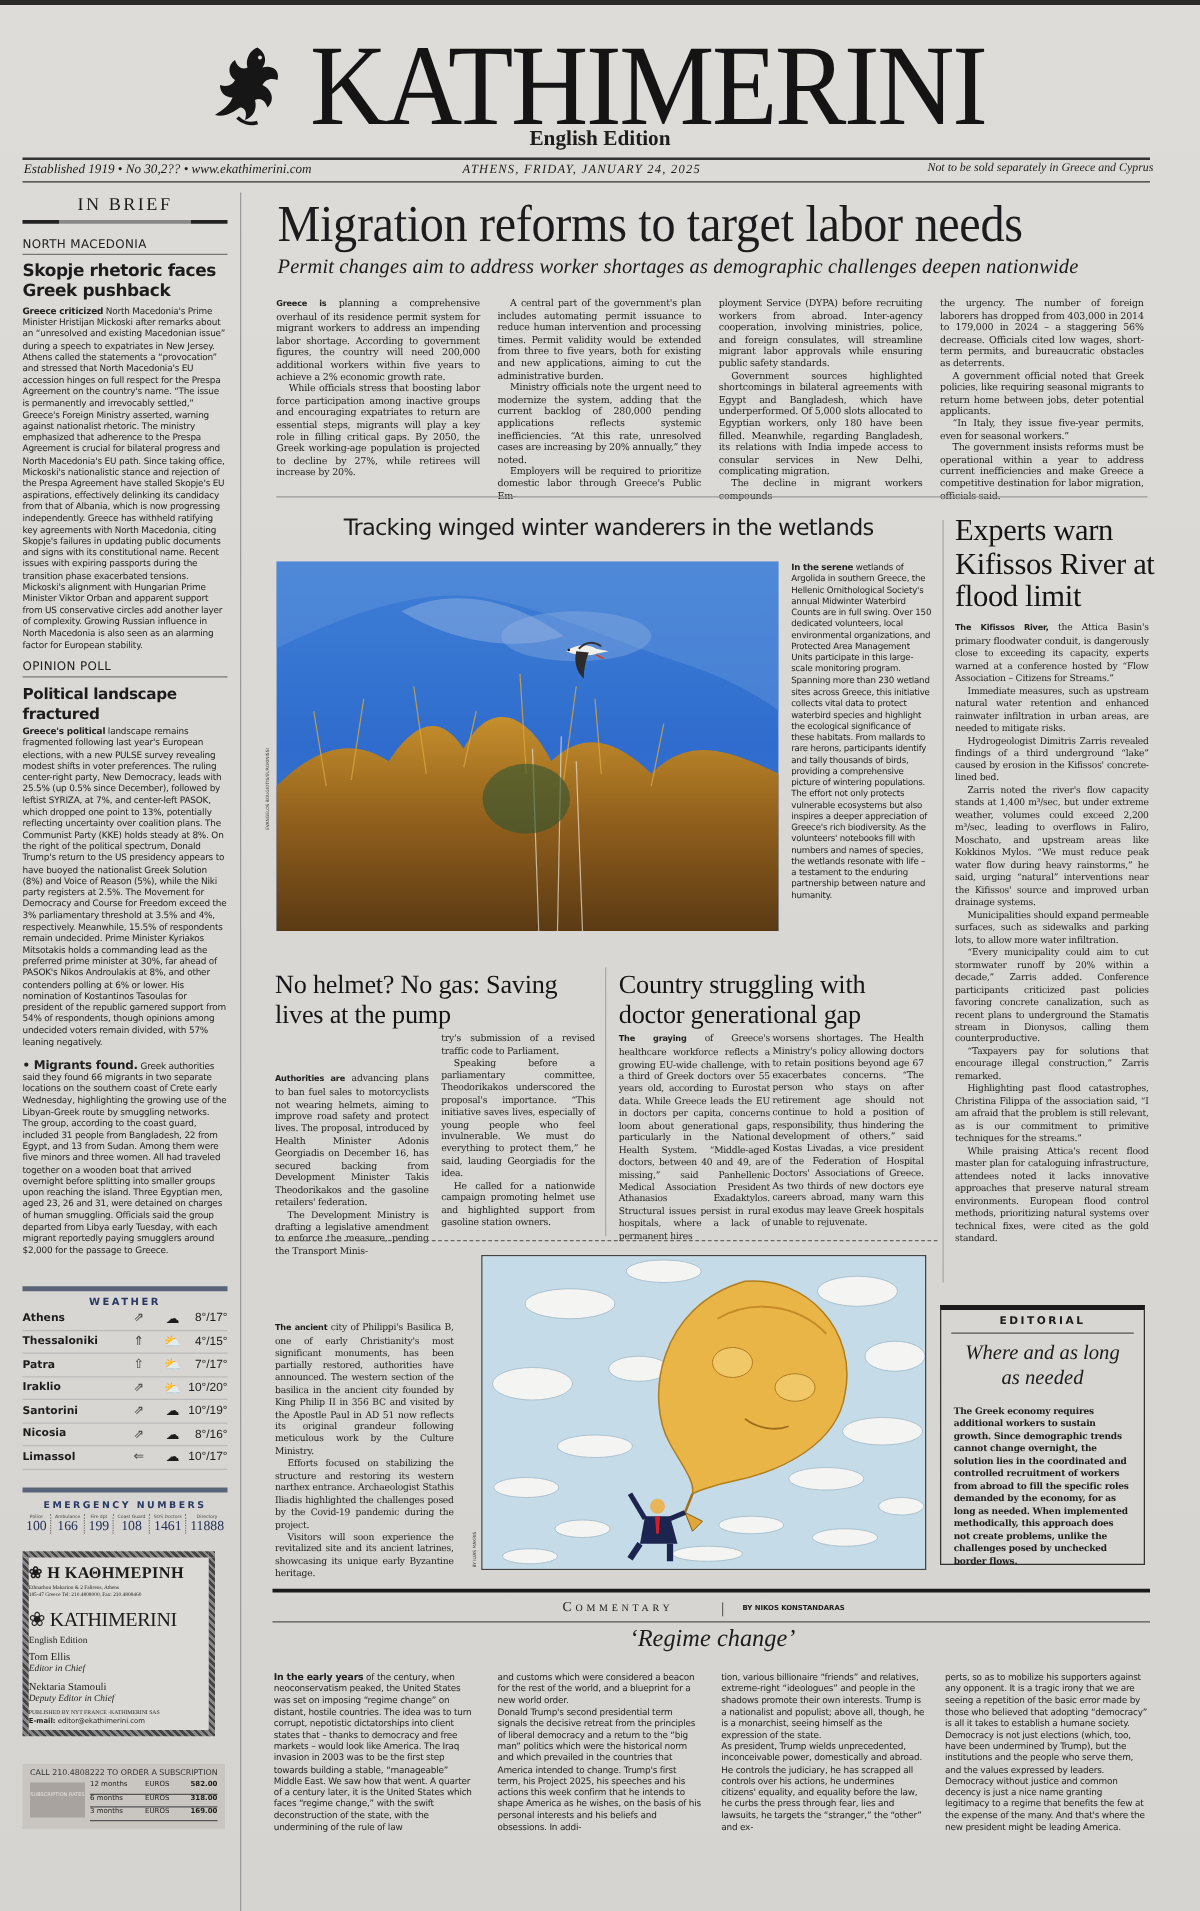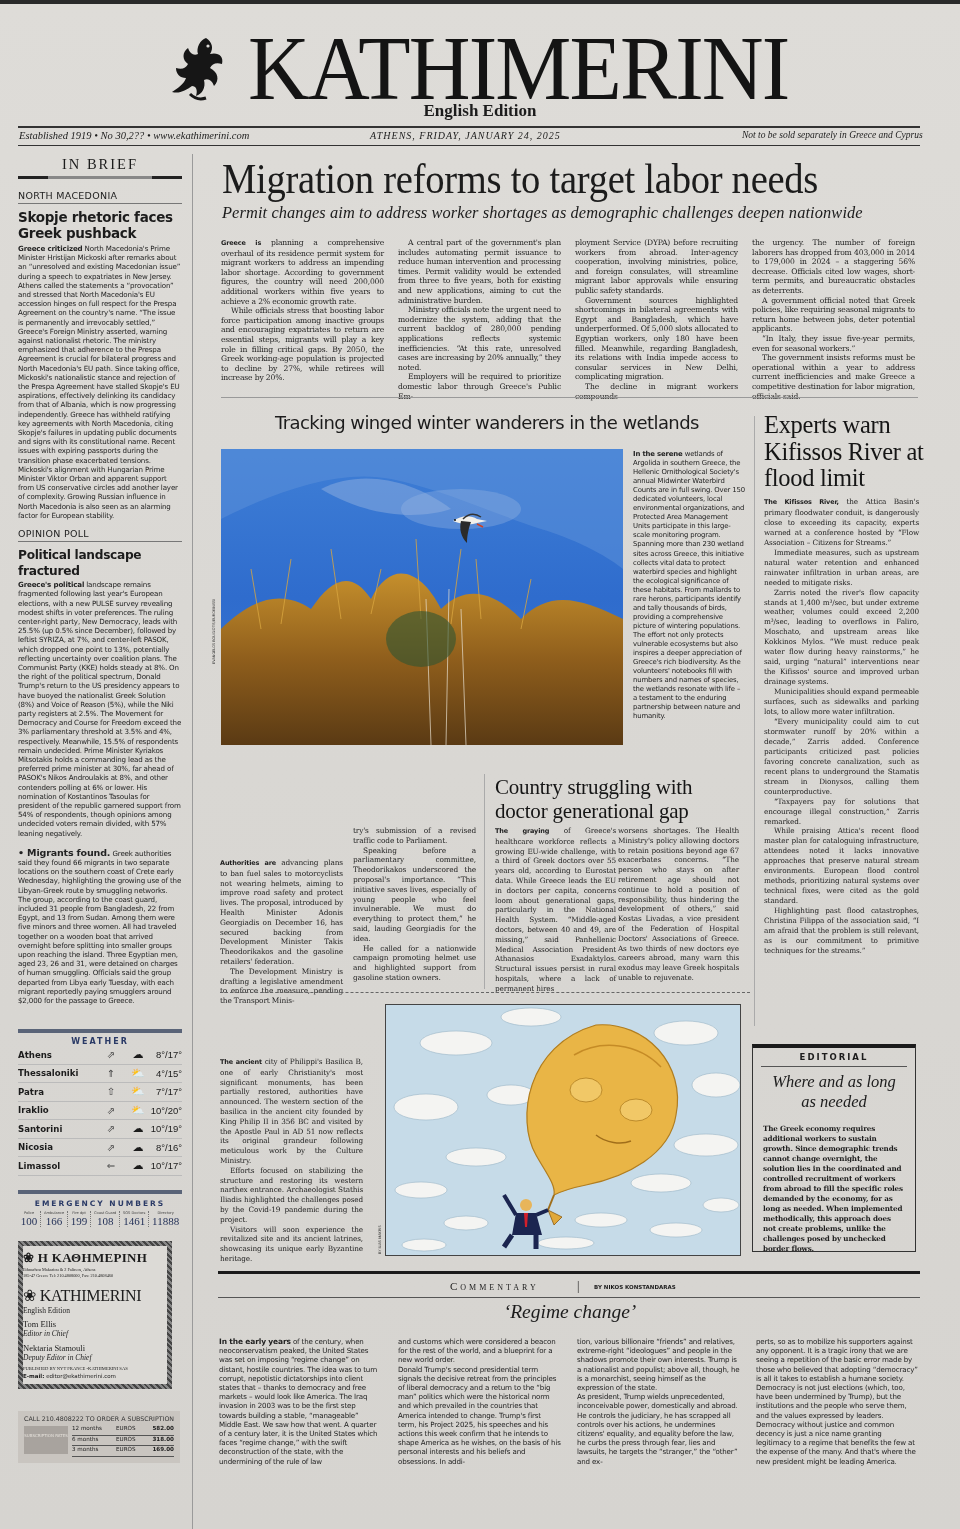--- a/index.html
+++ b/index.html
@@ -324,28 +324,30 @@
     <span>wetlands of Argolida in southern Greece, the Hellenic Ornithological Society's annual Midwinter Waterbird Counts are in full swing. Over 150 dedicated volunteers, local environmental organizations, and Protected Area Management Units participate in this large-scale monitoring program. Spanning more than 230 wetland sites across Greece, this initiative collects vital data to protect waterbird species and highlight the ecological significance of these habitats. From mallards to rare herons, participants identify and tally thousands of birds, providing a comprehensive picture of wintering populations. The effort not only protects vulnerable ecosystems but also inspires a deeper appreciation of Greece's rich biodiversity. As the volunteers' notebooks fill with numbers and names of species, the wetlands resonate with life – a testament to the enduring partnership between nature and humanity.</span>
   </div>
 
   <div class="abs col-divider" style="left:754px; top:412px; height:610px; background:#aaa;"></div>
 
   <div class="abs serif-head" style="left:764px; top:408px; width:160px; font-size:24.5px; line-height:26.5px; letter-spacing:-0.3px;">Experts warn Kifissos River at flood limit</div>
   <div class="abs serif-body" style="left:764px; top:493px; width:155px; font-size:7.3px; line-height:9.95px;">
     <span class="kw">The Kifissos River,</span>
     <span>the Attica Basin's primary floodwater conduit, is dangerously close to exceeding its capacity, experts warned at a conference hosted by “Flow Association – Citizens for Streams.”</span>
     <span class="indent">Immediate measures, such as upstream natural water retention and enhanced rainwater infiltration in urban areas, are needed to mitigate risks.</span>
+    <span class="indent">Hydrogeologist Dimitris Zarris revealed findings of a third underground “lake” caused by erosion in the Kifissos' concrete-lined bed.</span>
     <span class="indent">Zarris noted the river's flow capacity stands at 1,400 m³/sec, but under extreme weather, volumes could exceed 2,200 m³/sec, leading to overflows in Faliro, Moschato, and upstream areas like Kokkinos Mylos. “We must reduce peak water flow during heavy rainstorms,” he said, urging “natural” interventions near the Kifissos' source and improved urban drainage systems.</span>
     <span class="indent">Municipalities should expand permeable surfaces, such as sidewalks and parking lots, to allow more water infiltration.</span>
     <span class="indent">“Every municipality could aim to cut stormwater runoff by 20% within a decade,” Zarris added. Conference participants criticized past policies favoring concrete canalization, such as recent plans to underground the Stamatis stream in Dionysos, calling them counterproductive.</span>
     <span class="indent">“Taxpayers pay for solutions that encourage illegal construction,” Zarris remarked.</span>
+    <span class="indent">Highlighting past flood catastrophes, Christina Filippa of the association said, “I am afraid that the problem is still relevant, as is our commitment to primitive techniques for the streams.”</span>
     <span class="indent">While praising Attica's recent flood master plan for cataloguing infrastructure, attendees noted it lacks innovative approaches that preserve natural stream environments. European flood control methods, prioritizing natural systems over technical fixes, were cited as the gold standard.</span>
-    <span class="indent">Highlighting past flood catastrophes, Christina Filippa of the association said, “I am afraid that the problem is still relevant, as is our commitment to primitive techniques for the streams.”</span>
-  </div>
-
+  </div>
+
+  <div class="abs serif-head" style="left:220px; top:771px; width:262px; font-size:21px; line-height:24px; letter-spacing:-0.2px;">No helmet? No gas: Saving lives at the pump</div>
   <div class="abs" style="left:220px; top:822px; width:256px; display:flex; gap:10px;">
     <div class="serif-body" style="width:123px; font-size:7.4px; line-height:9.8px;margin-top:32px;">
       <span class="kw">Authorities are</span>
       <span>advancing plans to ban fuel sales to motorcyclists not wearing helmets, aiming to improve road safety and protect lives. The proposal, introduced by Health Minister Adonis Georgiadis on December 16, has secured backing from Development Minister Takis Theodorikakos and the gasoline retailers' federation.</span>
       <span class="indent">The Development Ministry is drafting a legislative amendment to enforce the measure, pending the Transport Minis-</span>
     </div>
     <div class="serif-body" style="width:123px; font-size:7.4px; line-height:9.8px;">
       <span>try's submission of a revised traffic code to Parliament.</span>
       <span class="indent">Speaking before a parliamentary committee, Theodorikakos underscored the proposal's importance. “This initiative saves lives, especially of young people who feel invulnerable. We must do everything to protect them,” he said, lauding Georgiadis for the idea.</span>
       <span class="indent">He called for a nationwide campaign promoting helmet use and highlighted support from gasoline station owners.</span>

